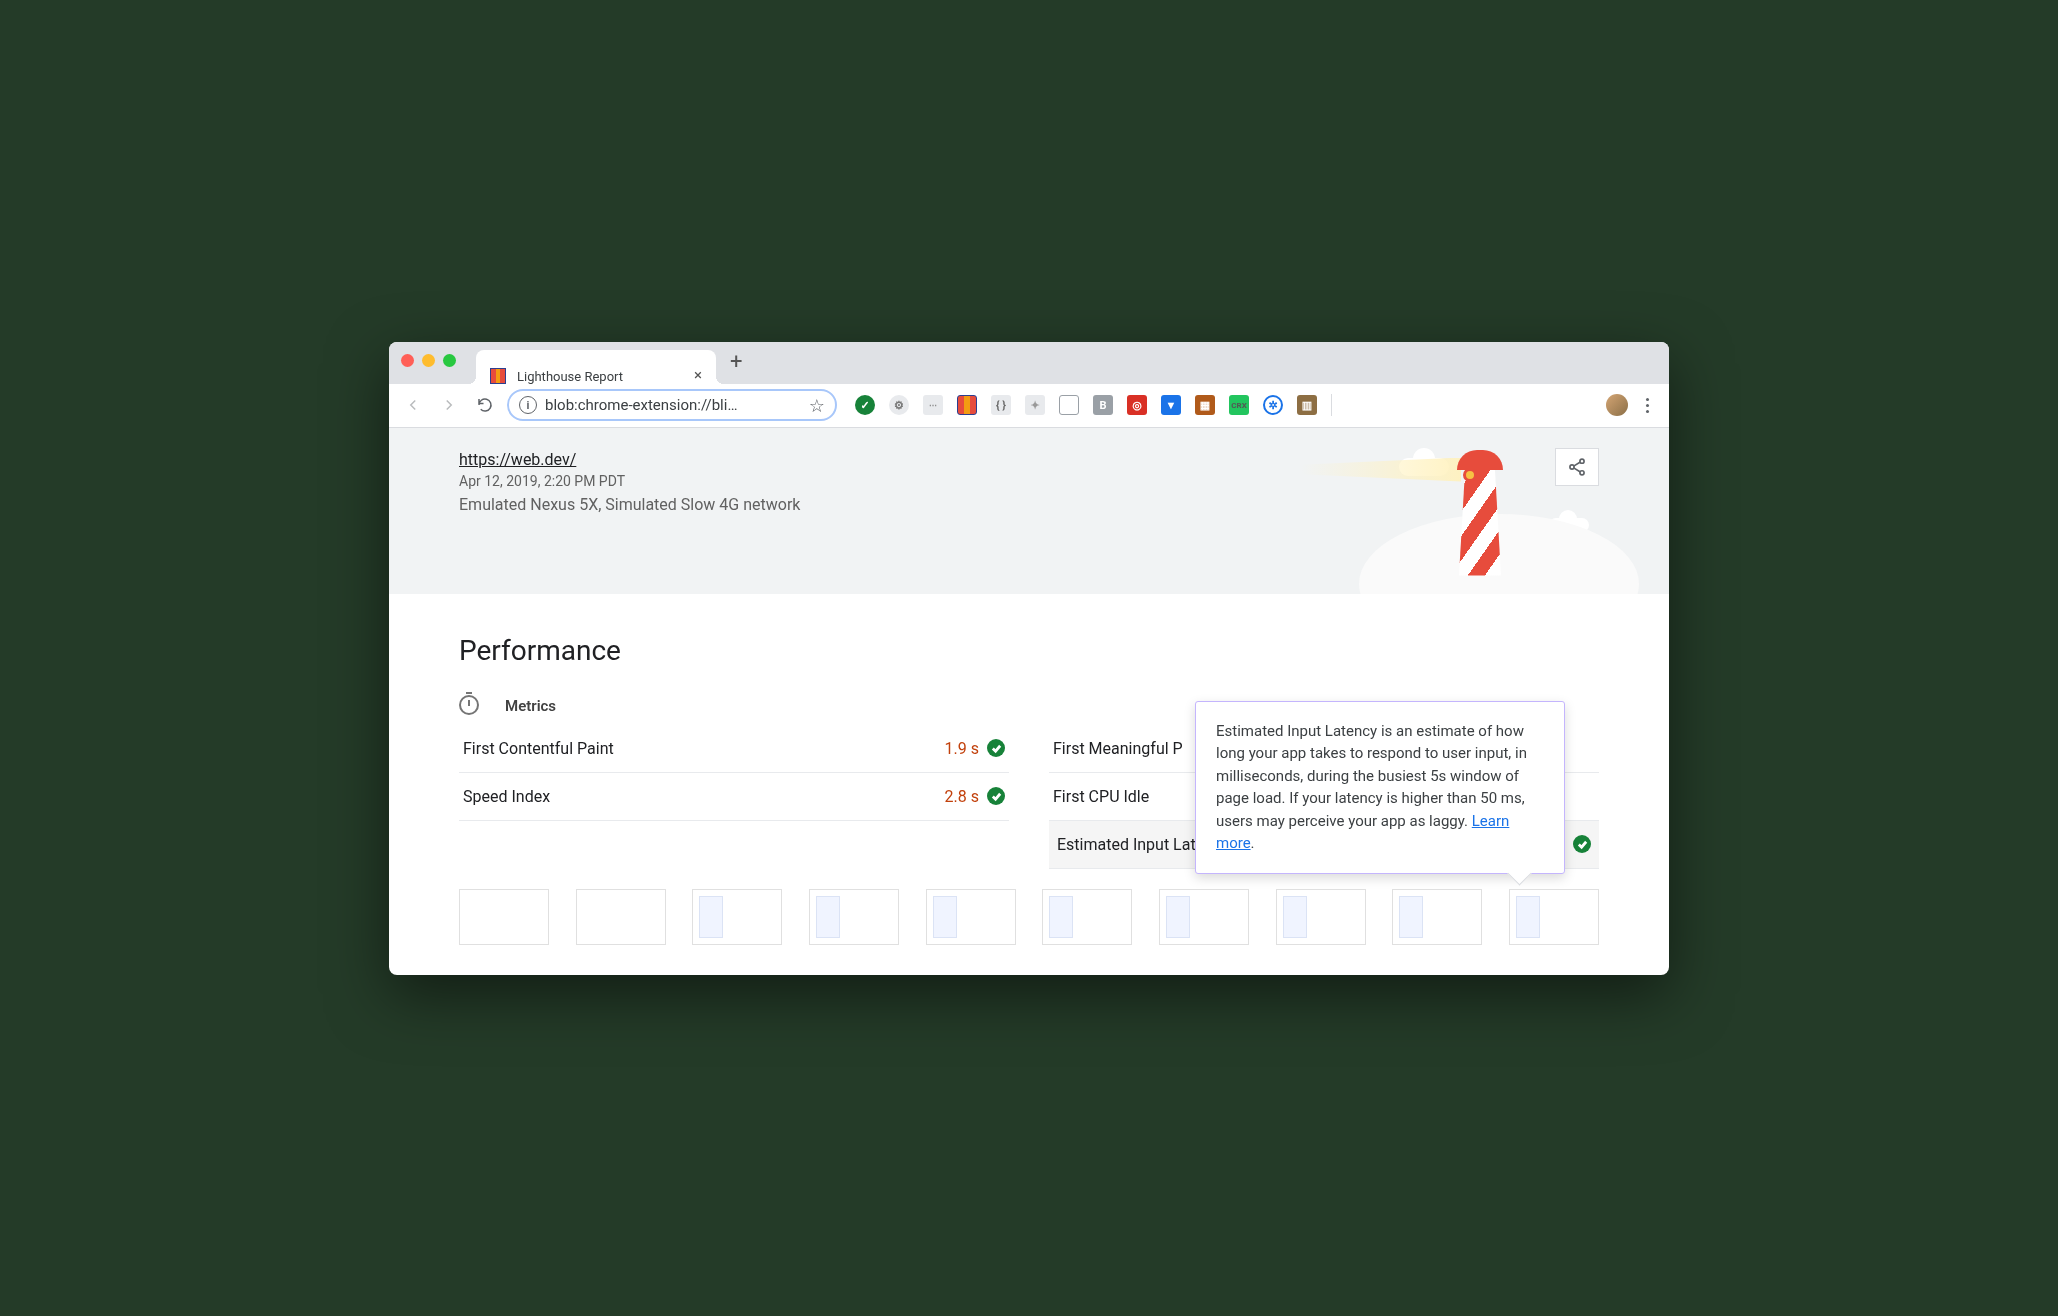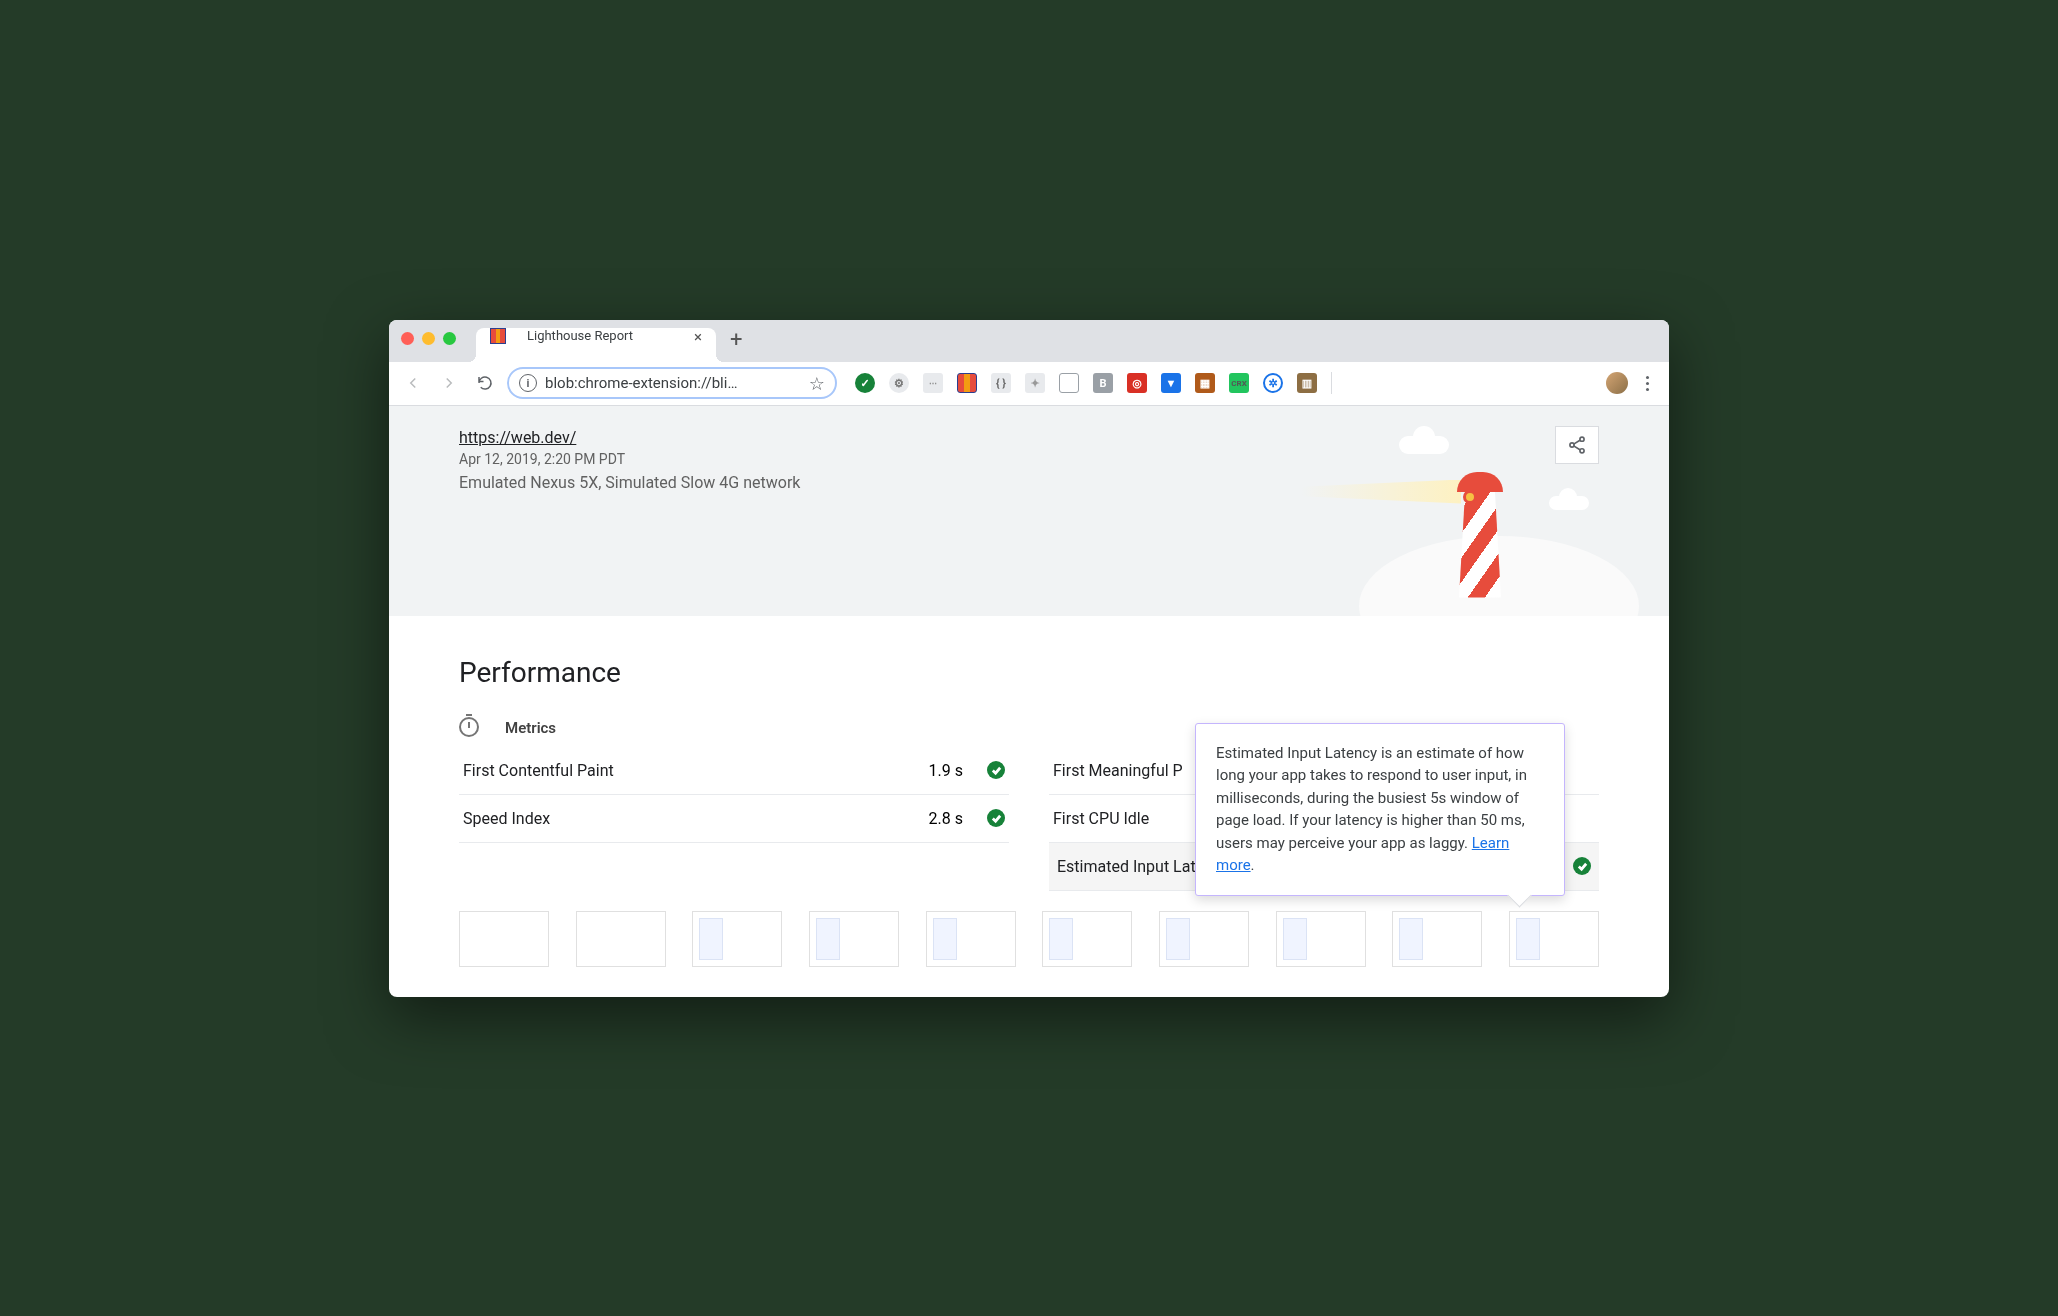--- a/index.html
+++ b/index.html
@@ -36,27 +36,27 @@
   padding-bottom: 4px;
 }
 .dot { width: 13px; height: 13px; border-radius: 50%; }
 .dot.red { background: #ff5f57; }
 .dot.yellow { background: #febc2e; }
 .dot.green { background: #28c840; }
 .tab {
   background: #fff;
   height: 34px;
   display: flex;
-  align-items: flex-start;
+  align-items: flex-end;
   padding: 0 14px;
   border-top-left-radius: 8px;
   border-top-right-radius: 8px;
   font-size: 13px;
   color: #3c4043;
-  gap: 21px;
+  gap: 11px;
   min-width: 240px;
   position: relative;
   margin-top: 44px;
 }
 .tab::before, .tab::after {
   content: '';
   position: absolute;
   bottom: 0;
   width: 8px; height: 8px;
 }
@@ -101,21 +101,21 @@
 .ext-icons { display:flex; gap:14px; align-items:center; margin-left:10px; }
 .ext-icon { width:20px; height:20px; border-radius:3px; display:flex;align-items:center;justify-content:center;font-size:11px;color:#fff;font-weight:bold;}
 .avatar { width:22px; height:22px; border-radius:50%; background: linear-gradient(135deg,#d4a574,#8b6f47); margin-left:auto;}
 .menu-dots { display:flex; flex-direction:column; gap:3px; padding:0 10px;}
 .menu-dots span{width:3px;height:3px;border-radius:50%;background:#5f6368;}
 
 .report-header {
   background: #f1f3f4;
   padding: 22px 70px 0;
   position: relative;
-  height: 210px;
+  height: 166px;
   overflow: hidden;
 }
 .report-header .url { color:#202124; font-size:16px; text-decoration:underline; }
 .report-header .timestamp { color:#616161; font-size:14px; margin-top:4px;}
 .report-header .device { color:#616161; font-size:16px; margin-top:6px;}
 .share-btn {
   position:absolute; top:20px; right:70px;
   width:44px; height:38px; background:#fff; border:1px solid #dadce0;
   display:flex;align-items:center;justify-content:center;
 }
@@ -143,21 +143,21 @@
 .metrics-header .stopwatch{width:20px;height:20px;border:2px solid #757575;border-radius:50%;position:relative;}
 .metrics-header .stopwatch::before{content:'';position:absolute;width:2px;height:6px;background:#757575;top:3px;left:7px;}
 .metrics-header .stopwatch::after{content:'';position:absolute;width:6px;height:2px;background:#757575;top:-5px;left:5px;}
 .metrics-header .label{font-weight:600;color:#424242;font-size:15px;}
 .metrics-grid{display:grid;grid-template-columns:1fr 1fr;column-gap:40px;}
 .metric-row{
   display:flex;align-items:flex-end;justify-content:space-between;
   padding:14px 4px;border-bottom:1px solid #e8eaed;font-size:16px;color:#202124;
 }
 .metric-row.highlight{background:#f5f5f5;padding-left:8px;padding-right:8px;}
-.metric-value{display:flex;align-items:center;gap:24px;color:#000000;font-weight:400;}
+.metric-value{display:flex;align-items:center;gap:8px;color:#c2410c;font-weight:400;}
 .check-icon{width:18px;height:18px;border-radius:50%;background:#178239;display:flex;align-items:center;justify-content:center;}
 .check-icon svg{width:11px;height:11px;stroke:#fff;stroke-width:3;fill:none;}
 .disclaimer{text-align:right;color:#616161;font-size:15px;margin-top:18px;}
 .filmstrip{display:flex;gap:8px;margin-top:20px;justify-content:space-between;}
 .frame{width:90px;height:56px;border:1px solid #e0e0e0;background:#fff;position:relative;}
 .frame.has-content::before{content:'';position:absolute;top:6px;left:6px;width:22px;height:40px;background:#f0f4ff;border:1px solid #dbe3f5;}
 
 .tooltip{
   position:absolute; top:-24px; right:34px; width:370px;
   background:#fff; border:1px solid #c4b5fd; border-radius:3px;

